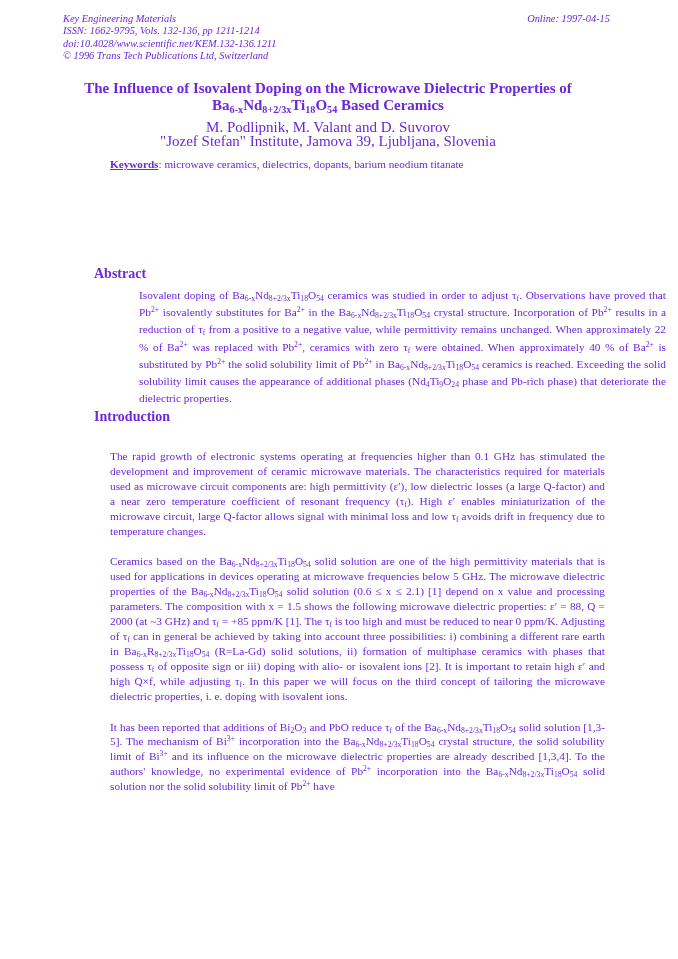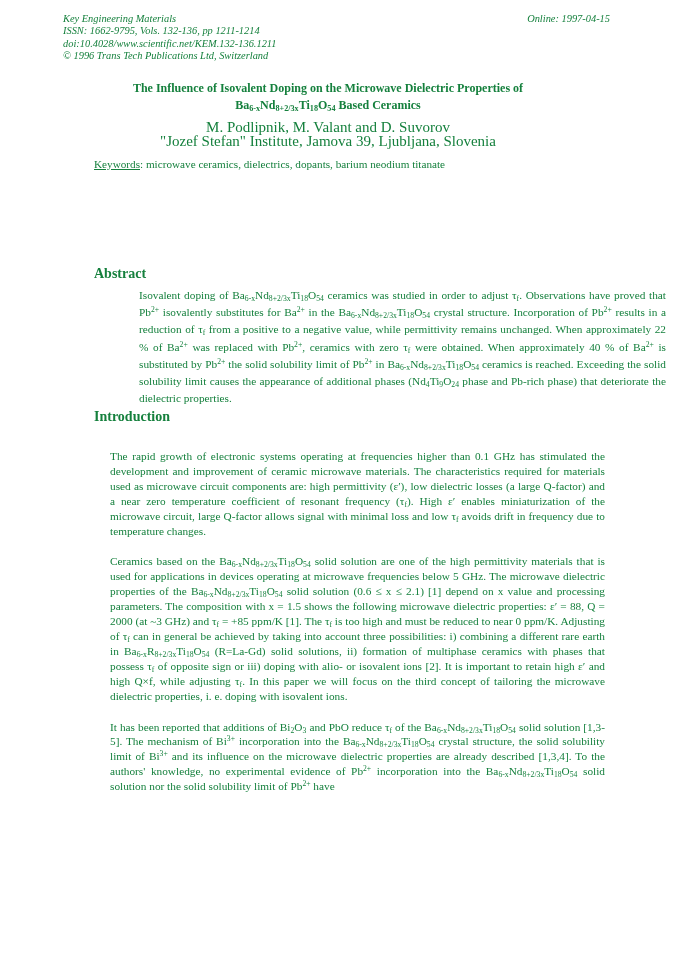--- a/index.html
+++ b/index.html
@@ -2,21 +2,21 @@
 <html><head>
 <meta charset="utf-8">
 <style>
   html, body { margin: 0; padding: 0; background: #ffffff; }
   .page {
     position: relative;
     width: 678px;
     height: 959px;
     background: #ffffff;
     font-family: "Liberation Serif", "DejaVu Serif", serif;
-    color: #15803d;
+    color: #6d28d9;
     overflow: hidden;
   }
   sub, sup { font-size: 68%; line-height: 0; }
   sub { vertical-align: -0.25em; }
   sup { vertical-align: 0.55em; }
 
   .header-row {
     position: absolute;
     top: 13px;
     left: 63px;
@@ -31,40 +31,40 @@
   .header-left div { white-space: nowrap; }
   .online-date { white-space: nowrap; }
 
   .title-block {
     position: absolute;
     top: 80px;
     left: 40px;
     width: 576px;
     text-align: center;
     font-weight: bold;
-    font-size: 12px;
+    font-size: 15px;
     line-height: 17px;
   }
   .authors-block {
     position: absolute;
     top: 120px;
     left: 40px;
     width: 576px;
     text-align: center;
     font-size: 15px;
     line-height: 14.3px;
   }
   .keywords-line {
     position: absolute;
     top: 158px;
     left: 94px;
     width: 527px;
     font-size: 11.2px;
   }
-  .keywords-line .kw-label { font-weight: normal; text-decoration: underline; }
+  .keywords-line .kw-label { font-weight: bold; text-decoration: underline; margin-left: 16px; }
 
   .section-heading {
     position: absolute;
     left: 94px;
     font-weight: bold;
     font-size: 14px;
   }
   .abstract-heading { top: 266px; }
   .intro-heading    { top: 409px; text-align: center; }
 

